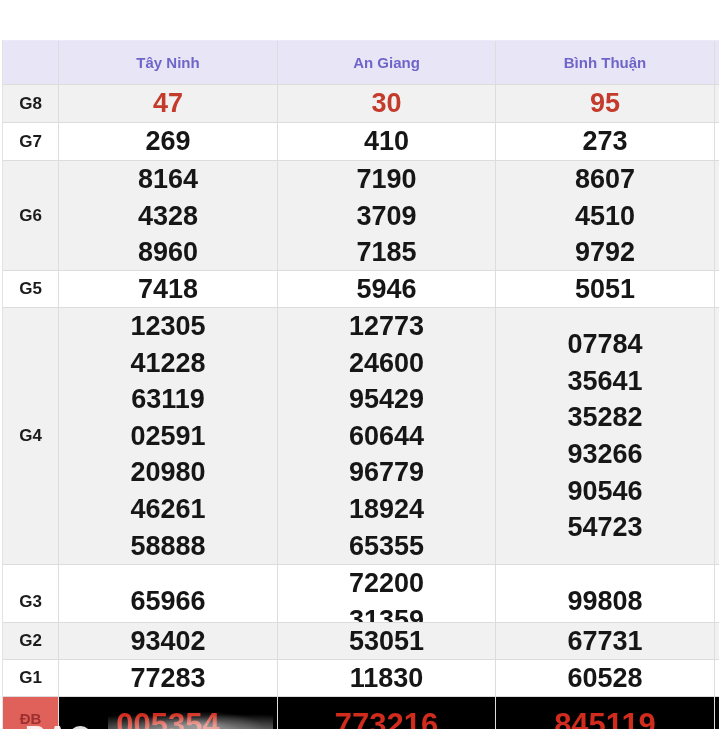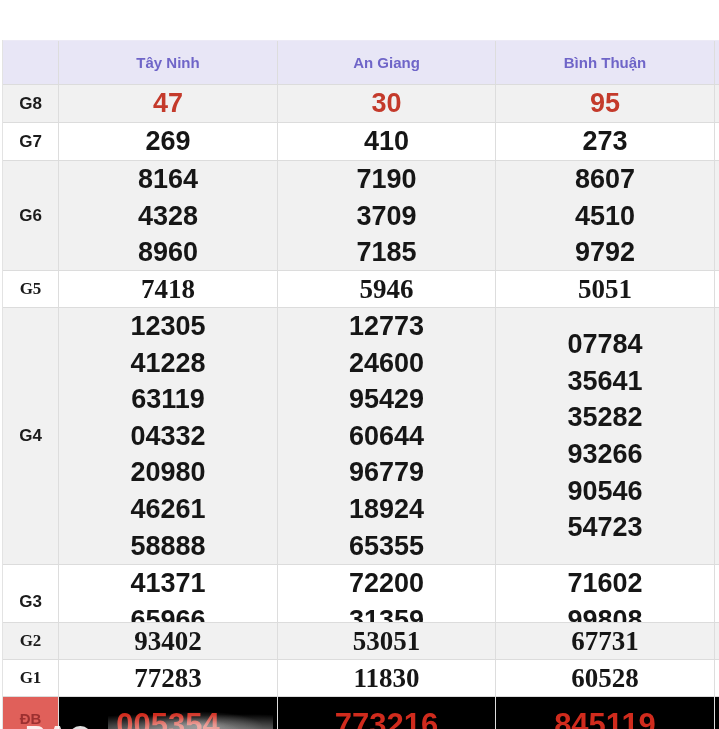--- a/index.html
+++ b/index.html
@@ -30,21 +30,21 @@
     flex-direction:column;
   }
   .cell:first-child{border-left:none;}
   .row-header{height:44px;margin-top:40px;}
   .row-header .cell{background:#e8e6f6;}
   .col-head{
     color:#6f65c8;font-size:15px;font-weight:bold;
     cursor:pointer;
   }
   .h38{height:38px;}
-  .h37{height:37px;font-family:Liberation Serif, serif;}
+  .h37{height:37px;}
   .h110{height:110px;}
   .h257{height:257px;}
   .h73{height:58px;}
   .h56{height:56px;}
   .label{
     font-size:17px;font-weight:bold;color:#1b1b1b;text-align:right;
   }
   .line{
     display:block;text-align:right;
     font-size:27px;font-weight:bold;color:#161616;
@@ -168,21 +168,21 @@
   </div>
 
   <div class="row shaded h257">
     <div class="cell">
       <span class="label">G4</span>
     </div>
     <div class="cell">
       <span class="line">12305</span>
       <span class="line">41228</span>
       <span class="line">63119</span>
-      <span class="line">04332</span>
+      <span class="line">02591</span>
       <span class="line">20980</span>
       <span class="line">46261</span>
       <span class="line">58888</span>
     </div>
     <div class="cell">
       <span class="line">12773</span>
       <span class="line">24600</span>
       <span class="line">95429</span>
       <span class="line">60644</span>
       <span class="line">96779</span>
@@ -198,29 +198,27 @@
       <span class="line">54723</span>
     </div>
     <div class="cell gutter"></div>
   </div>
 
   <div class="row plain h73">
     <div class="cell">
       <span class="label">G3</span>
     </div>
     <div class="cell">
-      <span class="line">41371</span>
       <span class="line">65966</span>
     </div>
     <div class="cell">
       <span class="line">72200</span>
       <span class="line">31359</span>
     </div>
     <div class="cell">
-      <span class="line">71602</span>
       <span class="line">99808</span>
     </div>
     <div class="cell gutter"></div>
   </div>
 
   <div class="row shaded h37">
     <div class="cell">
       <span class="label">G2</span>
     </div>
     <div class="cell">

